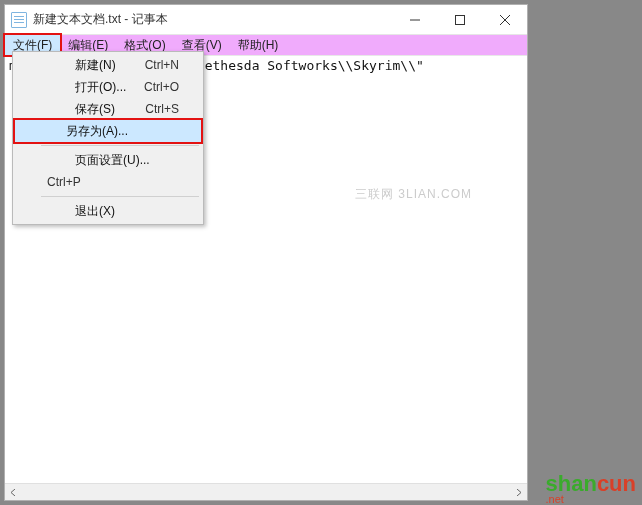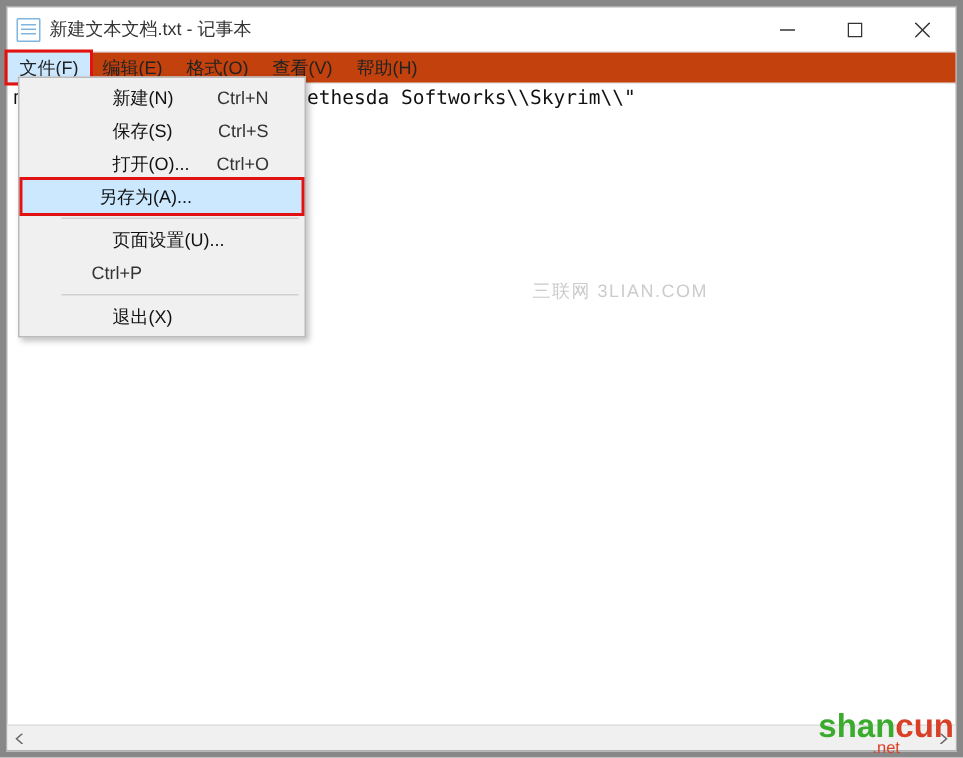--- a/index.html
+++ b/index.html
@@ -8,21 +8,21 @@
     font-size: 12px;
     background: #888;
     width: 642px;
     height: 505px;
     overflow: hidden;
     position: relative;
   }
   .window {
     position: absolute;
     left: 4px; top: 4px;
-    width: 634px; height: 497px;
+    width: 524px; height: 497px;
     background: #fff;
     border: 1px solid #b0b0b0;
     display: flex;
     flex-direction: column;
   }
   .titlebar {
     height: 30px;
     display: flex;
     align-items: center;
     padding-left: 6px;
@@ -49,21 +49,21 @@
     width: 45px; height: 29px;
     display: flex; align-items: center; justify-content: center;
     color: #333;
   }
   .winbtn svg { stroke: #333; stroke-width: 1; fill: none; }
   .menubar {
     height: 21px;
     display: flex;
     align-items: stretch;
     border-bottom: 1px solid #e8e8e8;
-    background: #c2410c;
+    background: #f0abfc;
   }
   .menuitem {
     padding: 0 8px;
     display: flex;
     align-items: center;
     color: #222;
     cursor: default;
   }
   .menuitem.active {
     background: #cce8ff;
@@ -97,21 +97,21 @@
   }
   .dropitem {
     height: 22px;
     display: flex;
     align-items: center;
     padding: 0 22px 0 28px;
     color: #111;
     white-space: nowrap;
   }
   .dropitem .lbl { flex: 1; margin-left: 32px; }
-  .dropitem .sc { color: #333; margin-left: 18px; }
+  .dropitem .sc { color: #333; margin-left: 4px; }
   .dropitem.highlight {
     background: #cce8ff;
     position: relative;
     padding-left: 19px;
   }
   .dropitem.highlight::after {
     content: "";
     position: absolute;
     left: -2px; top: -2px; right: -2px; bottom: -2px;
     border: 2px solid #e31212;
@@ -137,21 +137,21 @@
     pointer-events: none;
     font-family: sans-serif;
   }
   .watermark2 .sc-green {
     color: #3aab2c; font-weight: bold; font-size: 22px;
   }
   .watermark2 .sc-red {
     color: #d94028; font-weight: bold; font-size: 22px;
   }
   .watermark2 .sc-net {
-    display: block; text-align: center; color: #d94028;
+    display: block; text-align: left; color: #d94028;
     font-size: 11px; margin-top: -4px;
   }
   .hscroll {
     height: 17px;
     background: #f0f0f0;
     border-top: 1px solid #e0e0e0;
     display: flex;
     align-items: center;
   }
   .hscroll .arrow {
@@ -214,26 +214,26 @@
   </div>
 
 </div>
 
 <div class="dropdown">
   <div class="dropitem">
     <span class="lbl">新建(N)</span>
     <span class="sc">Ctrl+N</span>
   </div>
   <div class="dropitem">
+    <span class="lbl">打开(O)...</span>
+    <span class="sc">Ctrl+O</span>
+  </div>
+  <div class="dropitem">
     <span class="lbl">保存(S)</span>
     <span class="sc">Ctrl+S</span>
-  </div>
-  <div class="dropitem">
-    <span class="lbl">打开(O)...</span>
-    <span class="sc">Ctrl+O</span>
   </div>
   <div class="dropitem highlight">
     <span class="lbl">另存为(A)...</span>
     <span class="sc"></span>
   </div>
   <div class="dropsep"></div>
   <div class="dropitem">
     <span class="lbl">页面设置(U)...</span>
     <span class="sc"></span>
   </div>

